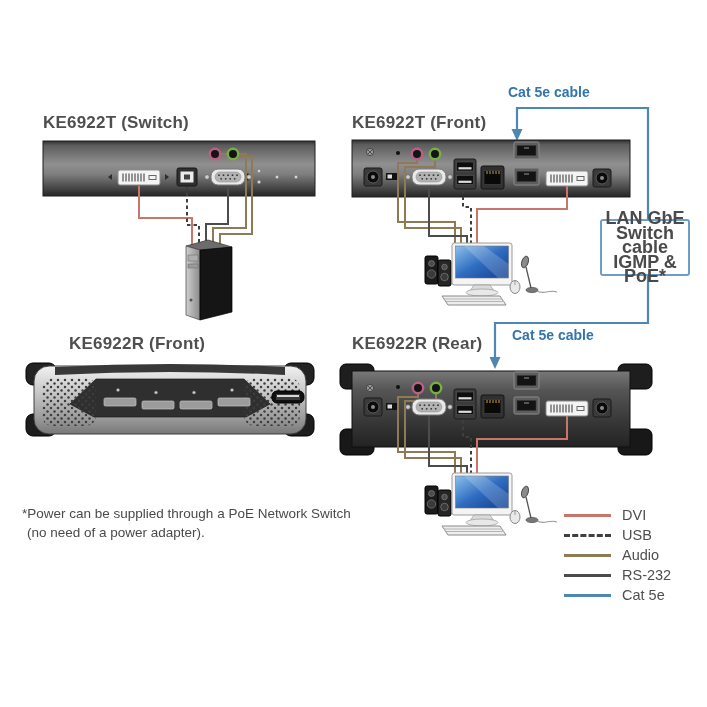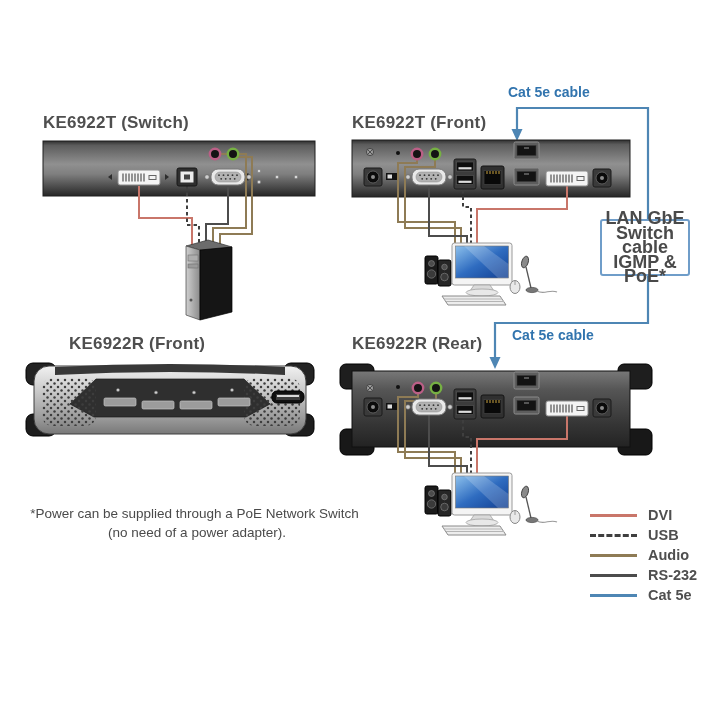--- a/index.html
+++ b/index.html
@@ -16,23 +16,23 @@
   .cat5e-label{
     font-size:14px;font-weight:700;color:var(--label_blue);white-space:nowrap;
   }
   .lan-box{
     left:600px;top:219px;width:86px;height:53px;background:#fff;
     border:2px solid var(--box_border);border-radius:3px;
     display:flex;flex-direction:column;justify-content:center;align-items:center;
     text-align:center;font-size:18px;font-weight:700;color:#4a4a4a;line-height:14.5px;
   }
   .footnote{
-    left:22px;top:505px;width:345px;font-size:13.5px;color:#4a4a4a;line-height:18.5px;text-align:center;
-  }
-  .legend{left:590px;top:505px;font-weight:bold;}
+    left:22px;top:505px;width:345px;font-size:13.5px;color:#4a4a4a;line-height:18.5px;
+  }
+  .legend{left:564px;top:505px;}
   .legend-row{display:flex;align-items:center;height:20px;}
   .legend-line{width:47px;height:3px;margin-right:11px;}
   .legend-line.dashed{height:0;border-top:3px dashed var(--usb);background:none !important;}
   .legend-label{font-size:14.5px;color:#4f4f4f;white-space:nowrap;}
   .l-dvi{background:var(--dvi);}
   .l-audio{background:var(--audio);}
   .l-rs232{background:var(--rs232);}
   .l-cat5e{background:var(--cat5e);}
   .cable{fill:none;stroke-width:2;}
   .c-dvi{stroke:var(--dvi);}

